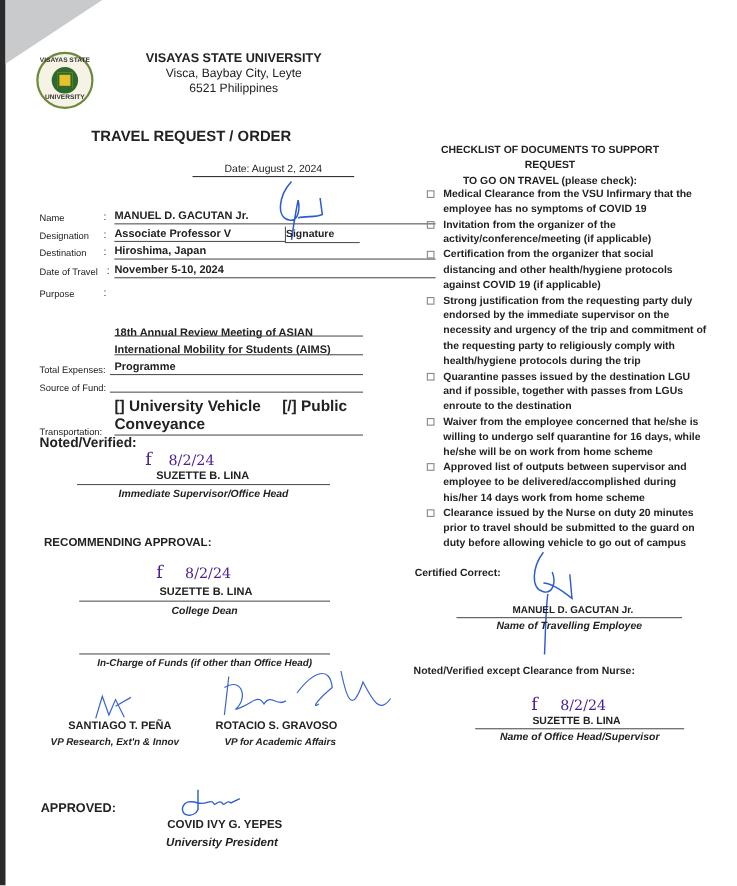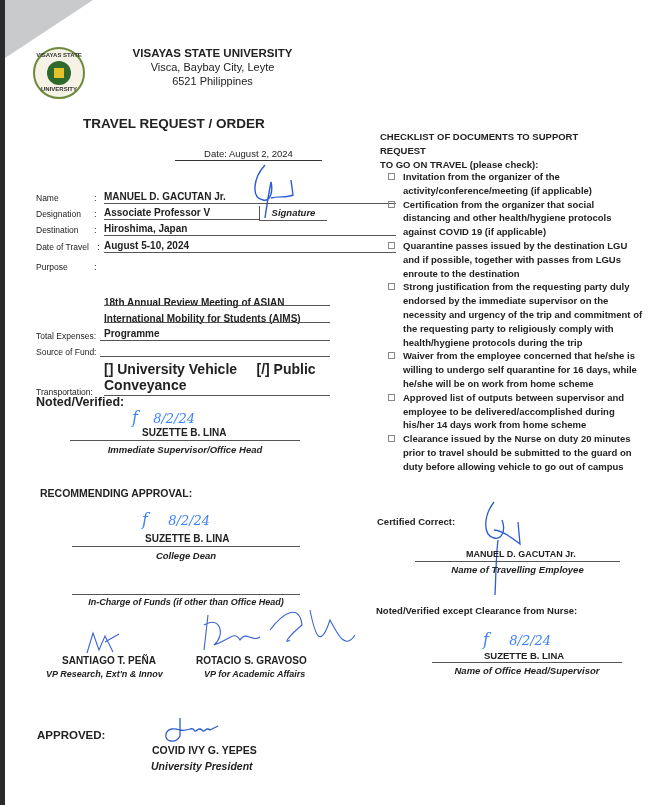--- a/index.html
+++ b/index.html
@@ -22,32 +22,32 @@
   .univ { left: 120px; top: 46px; width: 185px; font-size: 11px; line-height: 14px; }
   .univ .name { font-weight: bold; font-size: 11.5px; }
   .title { left: 83px; top: 116px; font-size: 13.5px; font-weight: bold; }
   .date { left: 175px; top: 148px; width: 147px; font-size: 9.5px; border-bottom: 1px solid #333; text-align: center; padding-bottom: 1px; }
 
   
   .row { position: absolute; left: 36px; font-size: 9.5px; height: 16px; }
   .row .lbl { position: absolute; left: 0; width: 62px; font-size: 8.5px; top: 2px; }
   .row .colon { position: absolute; left: 58px; top: 1px; }
   .row .val { position: absolute; left: 68px; font-weight: bold; font-size: 10px; border-bottom: 1px solid #555; padding-bottom: 1px; }
-  .sigcell { position: absolute; left: 259px; top: 206px; width: 68px; height: 15px; border-left: 1px solid #555; font-size: 9.5px; font-style: italic; font-weight: bold; text-align: center; border-bottom: 1px solid #555; padding-top: 1px; }
+  .sigcell { position: absolute; left: 259px; top: 206px; width: 68px; height: 15px; border-left: 1px solid #555; font-size: 9.5px; font-weight: bold; text-align: left; border-bottom: 1px solid #555; padding-top: 1px; }
   .purpose-val { left: 104px; top: 260px; width: 224px; font-weight: bold; font-size: 10px; line-height: 15.5px; margin-top: 35px; }
   .hline { position: absolute; height: 1px; background: #555; }
   .small-lbl { font-size: 8.5px; }
   .transport { left: 104px; top: 361px; font-size: 14px; font-weight: bold; width: 226px; border-bottom: 1px solid #555; padding-bottom: 2px; }
   .section-head { font-weight: bold; font-size: 12.5px; }
   .sig-name { font-weight: bold; font-size: 10px; }
   .sig-role { font-style: italic; font-weight: bold; font-size: 9.5px; }
-  .signature { position: absolute; color: #3b82f6; font-family: "DejaVu Serif", serif; font-style: italic; }
+  .signature { position: absolute; color: #4c1d95; font-family: "DejaVu Serif", serif; }
 
   
-  .chk-head { left: 380px; top: 130px; width: 240px; font-size: 9.5px; font-weight: bold; line-height: 14px; }
+  .chk-head { left: 380px; top: 130px; width: 240px; font-size: 9.5px; font-weight: bold; text-align: center; line-height: 14px; }
   .chk-list { left: 388px; top: 170px; width: 280px; }
   .chk-item { position: relative; padding-left: 15px; font-size: 9.5px; font-weight: bold; line-height: 13.8px; color: #222; }
   .chk-item .box { position: absolute; left: 0; top: 3px; width: 7px; height: 7px; border: 1px solid #888; }
 </style>
 </head>
 <body>
 
 <div class="edge-left"></div>
 <div class="corner"></div>
 
@@ -85,21 +85,21 @@
 </div>
 <div class="sigcell">Signature</div>
 <div class="row" style="top:223px;">
   <span class="lbl">Destination</span>
   <span class="colon">:</span>
   <span class="val" style="width:292px;">Hiroshima, Japan</span>
 </div>
 <div class="row" style="top:240px;">
   <span class="lbl">Date of Travel</span>
   <span class="colon" style="left:61px;">:</span>
-  <span class="val" style="width:292px;">August 5-10, 2024</span>
+  <span class="val" style="width:292px;">November 5-10, 2024</span>
 </div>
 <div class="row" style="top:260px;">
   <span class="lbl">Purpose</span>
   <span class="colon">:</span>
 </div>
 <div class="abs purpose-val">18th Annual Review Meeting of ASIAN International Mobility for Students (AIMS) Programme</div>
 <div class="hline" style="left:104px;top:305px;width:226px;"></div>
 <div class="hline" style="left:104px;top:322px;width:226px;"></div>
 
 <div class="abs small-lbl" style="left:36px;top:331px;">Total Expenses:</div>
@@ -143,35 +143,39 @@
   <path d="M22 2 L22 20 C18 28 6 26 8 18 C10 12 16 12 22 14 C30 16 34 10 36 14 C38 18 40 10 44 14 C46 18 48 10 52 14 L60 10" stroke="#2d5bd0" stroke-width="1.3" fill="none"></path>
 </svg>
 <div class="abs sig-name" style="left:152px;top:744px;font-size:10.5px;">COVID IVY G. YEPES</div>
 <div class="abs sig-role" style="left:151px;top:760px;font-size:10.5px;">University President</div>
 
 <div class="abs chk-head">
   <div>CHECKLIST OF DOCUMENTS TO SUPPORT REQUEST</div>
   <div>TO GO ON TRAVEL (please check):</div>
 </div>
 <div class="abs chk-list">
+  <div class="chk-item" style="width:270px;">
+    <span class="box"></span>
+    <span>Medical Clearance from the VSU Infirmary that the employee has no symptoms of COVID 19</span>
+  </div>
   <div class="chk-item" style="width:250px;">
     <span class="box"></span>
     <span>Invitation from the organizer of the activity/conference/meeting (if applicable)</span>
   </div>
   <div class="chk-item" style="width:250px;">
     <span class="box"></span>
     <span>Certification from the organizer that social distancing and other health/hygiene protocols against COVID 19 (if applicable)</span>
   </div>
+  <div class="chk-item" style="width:260px;">
+    <span class="box"></span>
+    <span>Strong justification from the requesting party duly endorsed by the immediate supervisor on the necessity and urgency of the trip and commitment of the requesting party to religiously comply with health/hygiene protocols during the trip</span>
+  </div>
   <div class="chk-item" style="width:250px;">
     <span class="box"></span>
     <span>Quarantine passes issued by the destination LGU and if possible, together with passes from LGUs enroute to the destination</span>
-  </div>
-  <div class="chk-item" style="width:260px;">
-    <span class="box"></span>
-    <span>Strong justification from the requesting party duly endorsed by the immediate supervisor on the necessity and urgency of the trip and commitment of the requesting party to religiously comply with health/hygiene protocols during the trip</span>
   </div>
   <div class="chk-item" style="width:270px;">
     <span class="box"></span>
     <span>Waiver from the employee concerned that he/she is willing to undergo self quarantine for 16 days, while he/she will be on work from home scheme</span>
   </div>
   <div class="chk-item" style="width:255px;">
     <span class="box"></span>
     <span>Approved list of outputs between supervisor and employee to be delivered/accomplished during his/her 14 days work from home scheme</span>
   </div>
   <div class="chk-item" style="width:265px;">

